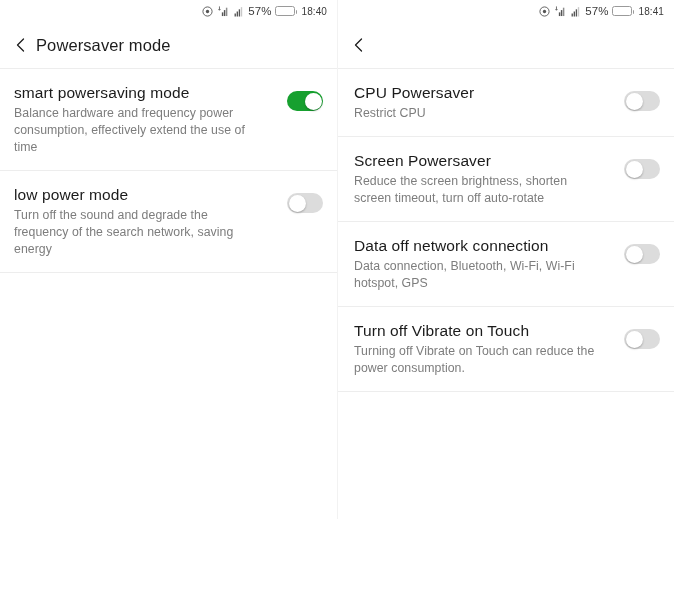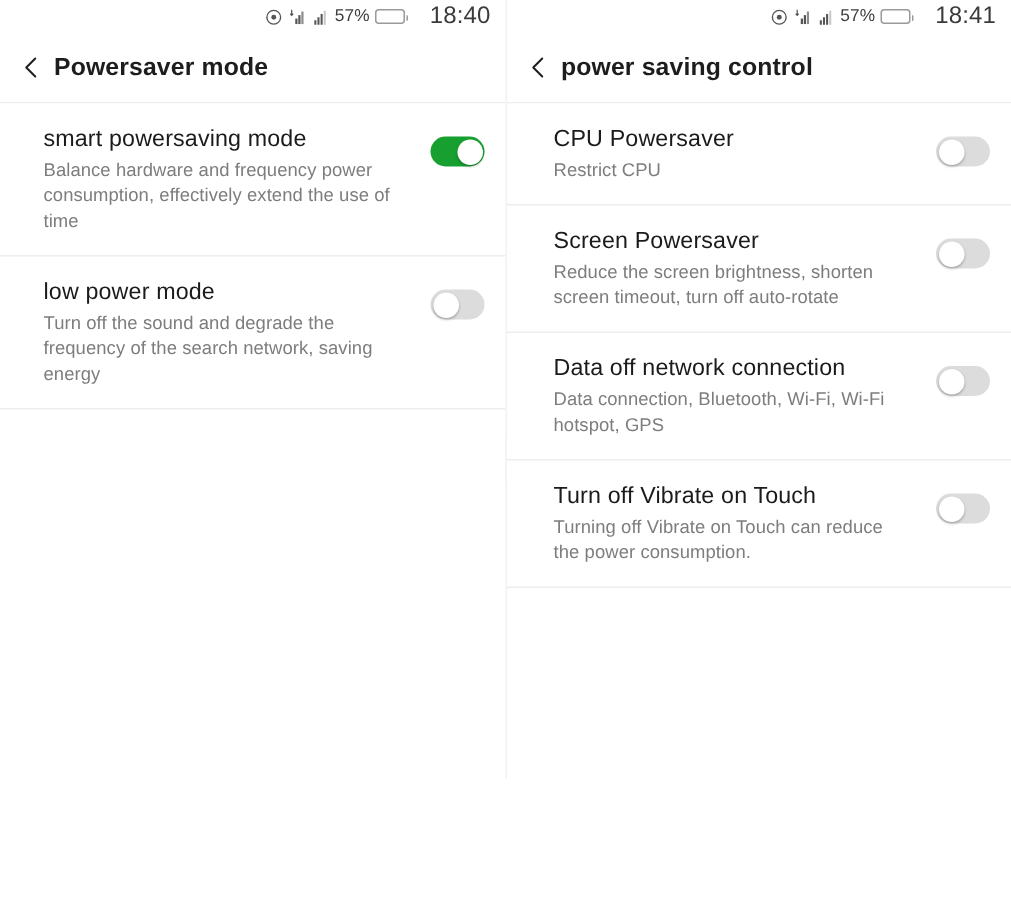--- a/index.html
+++ b/index.html
@@ -42,21 +42,21 @@
     align-items: center;
     justify-content: flex-end;
     padding-right: 10px;
     background: #ffffff;
     font-size: 11.5px;
     color: #3b3b3b;
     letter-spacing: 0.1px;
   }
   .sb-item { display: flex; align-items: center; margin-left: 5px; }
   .sb-pct { font-size: 11.5px; color: #3b3b3b; margin-left: 4px; }
-  .sb-time { font-size: 16px; color: #3b3b3b; margin-left: 16px; }
+  .sb-time { font-size: 10px; color: #3b3b3b; margin-left: 6px; }
 
   .ic-eye { width: 11px; height: 11px; display:block; }
   .ic-data { width: 11px; height: 12px; display:block; }
   .ic-sig { width: 10px; height: 11px; display:block; }
 
   .batt {
     width: 20px; height: 10px;
     border: 1.2px solid #9a9a9a;
     border-radius: 2.5px;
     position: relative;
@@ -91,31 +91,31 @@
   .back-chevron {
     width: 18px;
     height: 18px;
     margin-right: 6px;
     flex: 0 0 auto;
     display: block;
   }
   .title-text {
     font-size: 16.5px;
     color: #1d1d1d;
-    font-weight: 700;
+    font-weight: 400;
     letter-spacing: 0.1px;
   }
 
   
   .list { background: #ffffff; }
 
   .row {
     display: flex;
     align-items: flex-start;
-    padding: 14px 0 14px 15px;
+    padding: 14px 0 14px 0;
     position: relative;
     background: transparent;
     justify-content: space-between;
   }
   .row .texts {
     flex: 1 1 auto;
     padding-left: 14px;
     padding-right: 6px;
     min-width: 0;
   }
@@ -295,21 +295,20 @@
       <span class="batt"><span class="batt-fill"></span></span>
       <span class="sb-time">18:41</span>
     </div>
 
     <div class="titlebar">
       <span>
         <svg class="back-chevron" viewBox="0 0 18 18">
           <path d="M11.5 3 L5.5 9 L11.5 15" fill="none" stroke="#1d1d1d" stroke-width="1.3" stroke-linecap="round" stroke-linejoin="round"></path>
         </svg>
       </span>
-      <span class="title-text">power saving control</span>
     </div>
 
     <div class="list">
 
       <div class="row right-row">
         <div class="texts">
           <div class="row-title">CPU Powersaver</div>
           <div class="row-sub">Restrict CPU</div>
         </div>
         <div class="toggle-wrap">

